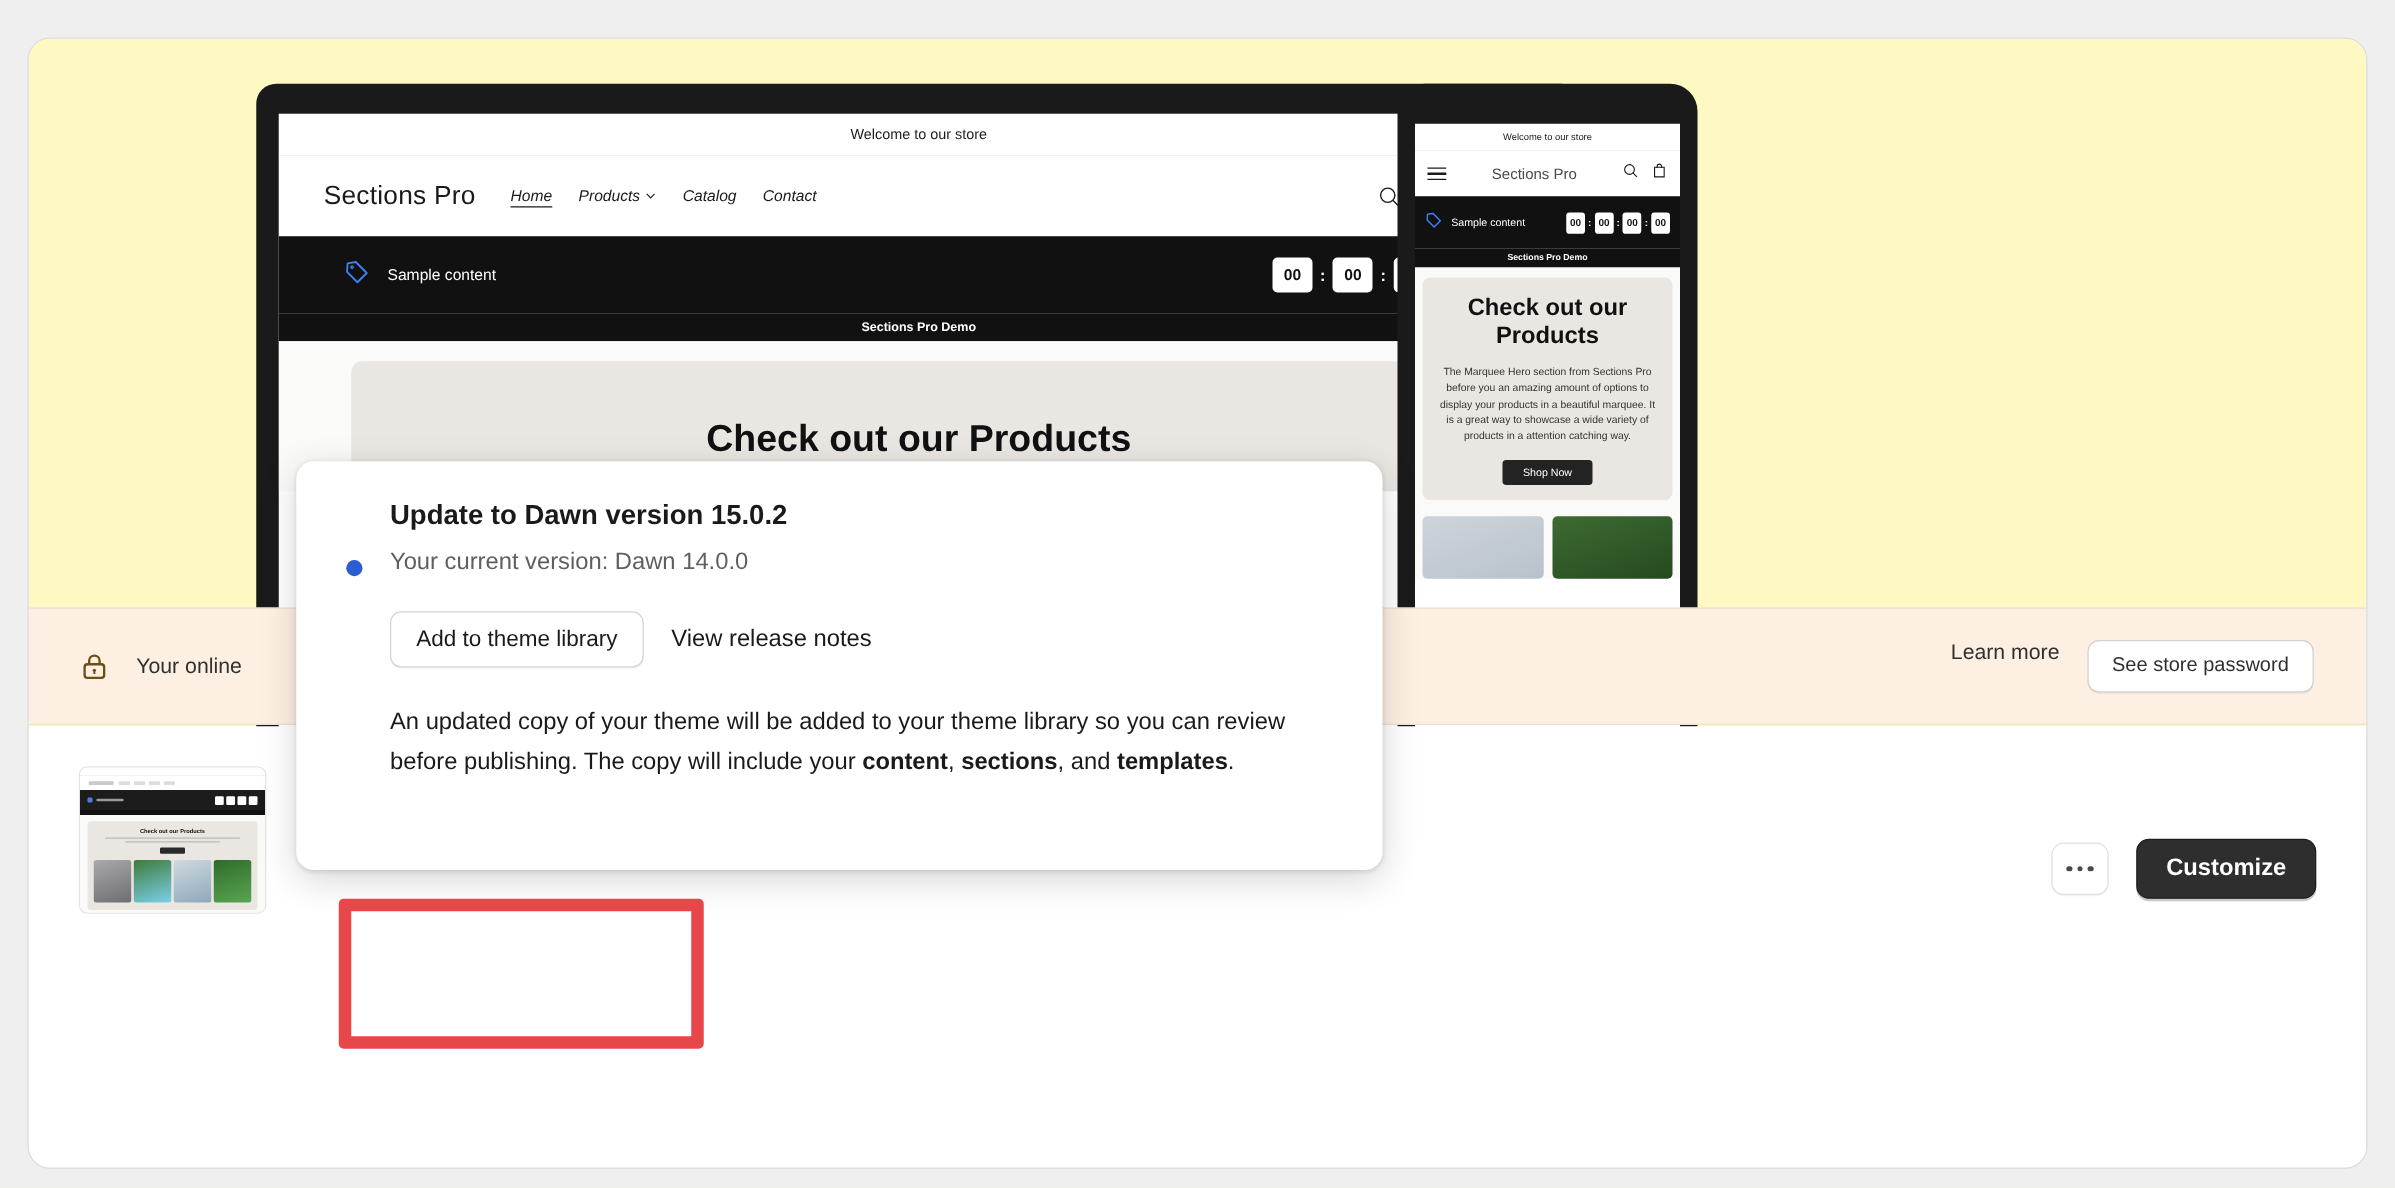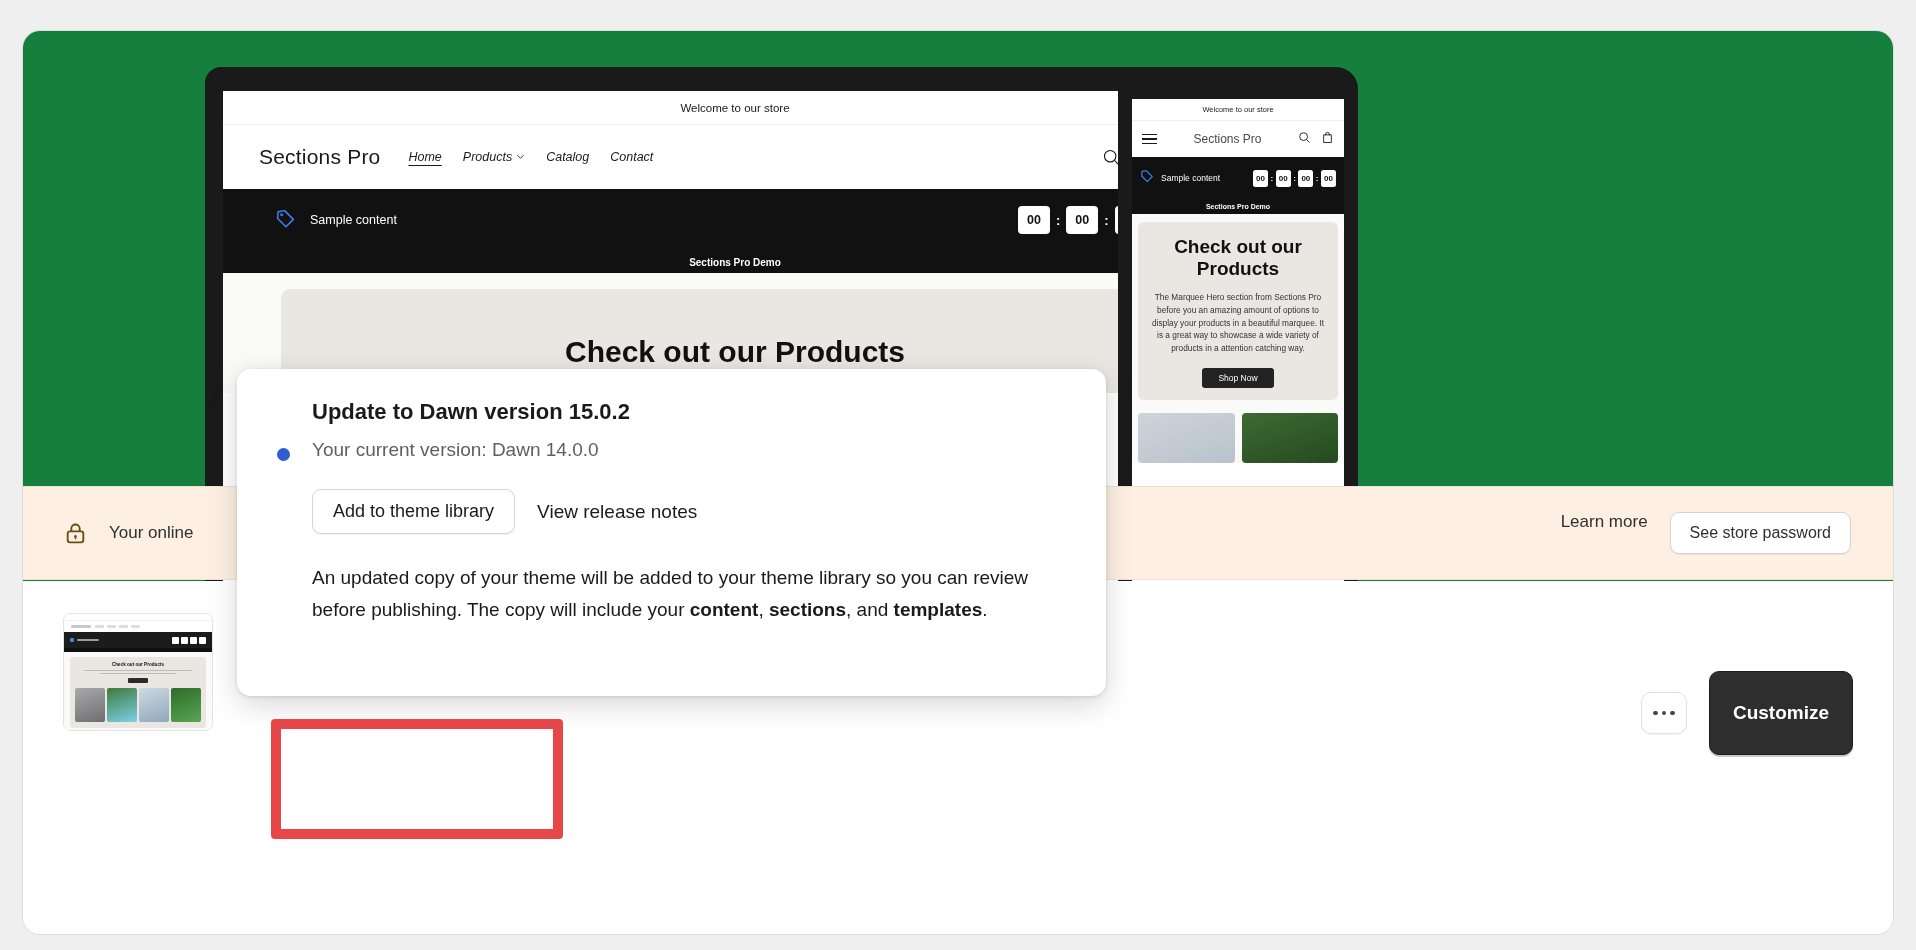--- a/index.html
+++ b/index.html
@@ -21,21 +21,21 @@
     border-top-right-radius: 18px;
     border-bottom-left-radius: 18px;
     border-bottom-right-radius: 18px;
     overflow: hidden;
   }
 
   
   #preview-stage {
     position: absolute;
     left: 0; top: 0; right: 0; height: 560px;
-    background: #15803d;
+    background: #fef9c3;
     overflow: hidden;
   }
 
   
   #desktop-frame {
     position: absolute;
     left: 182px; top: 36px;
     width: 1060px; height: 560px;
     background: #1a1a1a;
     border-radius: 16px 16px 0 0;
@@ -241,21 +241,21 @@
   #more-btn {
     width: 46px; height: 42px; background: #fff;
     border: 1px solid #e0e0e0; border-radius: 10px;
     display: flex; align-items: center; justify-content: center; gap: 4px;
     box-shadow: 0 1px 0 rgba(0,0,0,.05);
   }
   #more-btn i { width: 4.5px; height: 4.5px; border-radius: 50%; background: #4a4a4a; display: block; }
   #customize-btn {
     background: #2e2e2e; color: #fff;
     border: 1px solid #1d1d1d; border-radius: 10px;
-    padding: 30px 23px; font-size: 19px; font-weight: 600;
+    padding: 12px 23px; font-size: 19px; font-weight: 600;
     box-shadow: 0 2px 0 rgba(0,0,0,.22);
   }
 
   
   #update-modal {
     position: absolute;
     left: 214px; top: 338px;
     width: 869px; height: 327px;
     background: #fff;
     border-radius: 14px;

